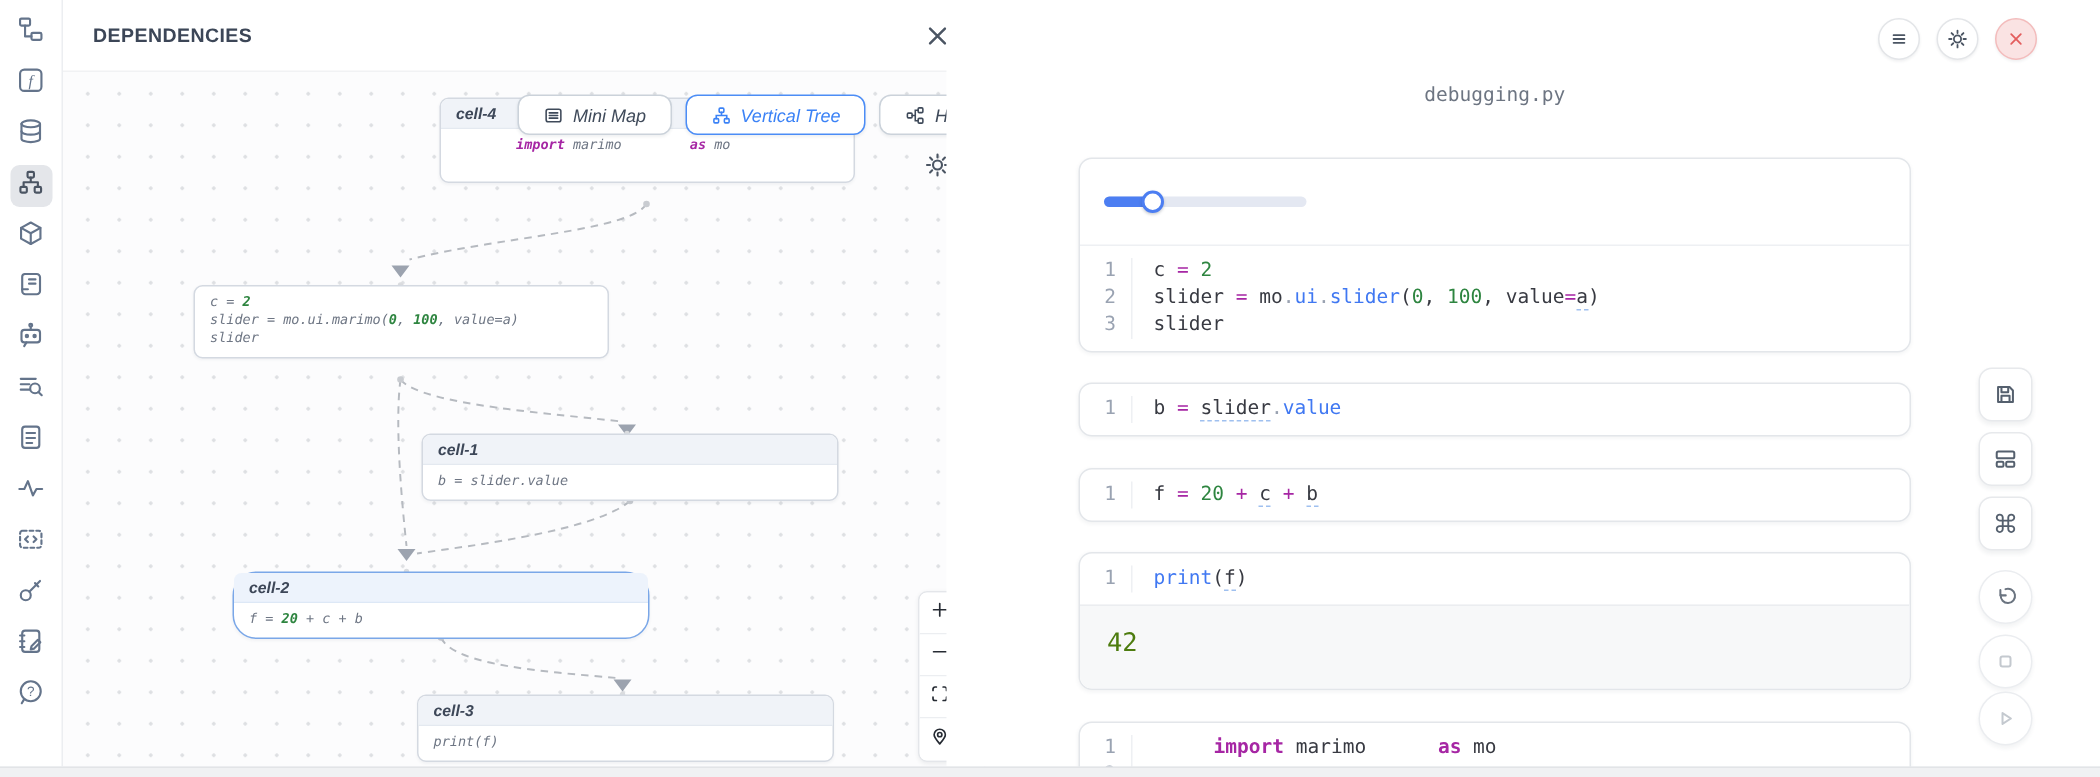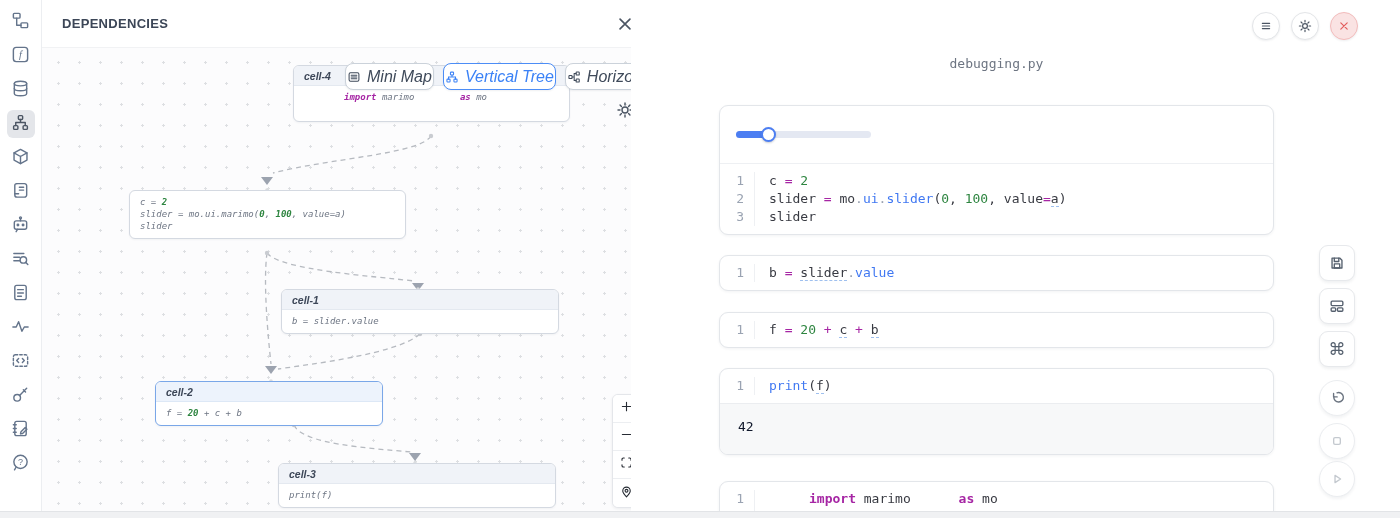--- a/index.html
+++ b/index.html
@@ -38,22 +38,22 @@
   .gcell-h { background:#f0f3f8; border-bottom:1px solid #e4e9f0;
     border-radius:5px 5px 0 0; padding:4px 10px 3px; font-size:10.5px;
     font-weight:bold; color:#3d4758; }
   .gcell.sel .gcell-h { background:#edf3fc; border-bottom-color:#dde8f6; }
   .gcell-b { padding:5px 10px 6px; font-family:"DejaVu Sans Mono", monospace;
     font-size:9px; line-height:12px; }
   .gline { min-height:12px; white-space:pre; }
 
   .gtoolbar { position:absolute; left:303px; top:15px; display:flex; gap:9px; }
   .gt-btn { height:27px; display:flex; align-items:center; gap:6px;
-    padding:0 1px; background:#fff; border:1px solid #cbd2da; border-radius:8px;
-    font-size:16px; color:#3f4a5a; box-shadow:0 1px 2px rgba(40,50,70,.07);
+    padding:0 16px; background:#fff; border:1px solid #cbd2da; border-radius:8px;
+    font-size:12px; color:#3f4a5a; box-shadow:0 1px 2px rgba(40,50,70,.07);
     cursor:pointer; white-space:nowrap; }
   .gt-btn svg { width:14px; height:14px; }
   .gt-btn.active { border-color:#4c8df6; color:#3b82f6; }
   .canvas-gear { position:absolute; left:573px; top:52px; width:22px; height:22px;
     color:#4b5563; cursor:pointer; }
   .canvas-gear svg { width:20px; height:20px; }
 
   .zoom-ctrl { position:absolute; left:570px; top:346px; width:29px;
     background:#fff; border:1px solid #e4e6ea; border-radius:6px;
     box-shadow:0 1px 3px rgba(40,50,70,.08); overflow:hidden; }
@@ -90,21 +90,21 @@
     border-radius:50%; background:#fff; border:2px solid #4c7ef2;
     box-shadow:0 1px 2px rgba(40,50,70,.25); }
   .ncode { padding:8px 0; font-family:"DejaVu Sans Mono", monospace;
     font-size:13px; line-height:18px; }
   .cl { display:flex; }
   .ln { width:34px; padding-right:10px; text-align:right; color:#9aa3b2;
     flex:none; }
   .lc { flex:1; padding-left:14px; border-left:1px solid #eef0f3;
     white-space:pre; }
   .nout { border-top:1px solid #ebedf0; background:#f7f8f9; padding:15px 18px 20px;
-    font-family:"DejaVu Sans Mono", monospace; font-size:13px; color:#0f172a; }
+    font-family:"DejaVu Sans Mono", monospace; font-size:17px; color:#4d7c0f; }
 
   .right-rail { position:absolute; left:688px; top:0; width:36px; }
   .rr-btn { position:absolute; left:0; width:36px; height:36px; background:#fff;
     display:flex; align-items:center; justify-content:center; color:#55606e;
     cursor:pointer; }
   .rr-btn.square { border:1px solid #e7e9ec; border-radius:9px;
     box-shadow:0 2px 3px rgba(40,50,70,.07); }
   .rr-btn.circle { border:1px solid #ebedf0; border-radius:50%;
     box-shadow:0 2px 3px rgba(40,50,70,.06); color:#6b7480; }
   .rr-btn.disabled { color:#c4c9cf; }
@@ -274,21 +274,21 @@
                 <div class="gline"><span class="tk tk-d">slider = mo.ui.marimo(</span><span class="tk tk-n">0</span><span class="tk tk-d">, </span><span class="tk tk-n">100</span><span class="tk tk-d">, value=a)</span></div>
                 <div class="gline"><span class="tk tk-d">slider</span></div>
               </div>
             </div>
             <div class="gcell" style="left: 239px; top: 241px; width: 278px;">
               <div class="gcell-h">cell-1</div>
               <div class="gcell-b graph-code">
                 <div class="gline"><span class="tk tk-d">b = slider.value</span></div>
               </div>
             </div>
-            <div class="gcell sel" style="left: 113px; top: 333px; width: 228px;">
+            <div class="gcell sel" style="left: 113px; top: 333px; width: 278px; border-radius: 16px;">
               <div class="gcell-h">cell-2</div>
               <div class="gcell-b graph-code">
                 <div class="gline"><span class="tk tk-d">f = </span><span class="tk tk-n">20</span><span class="tk tk-d"> + c + b</span></div>
               </div>
             </div>
             <div class="gcell" style="left: 236px; top: 415px; width: 278px;">
               <div class="gcell-h">cell-3</div>
               <div class="gcell-b graph-code">
                 <div class="gline"><span class="tk tk-d">print(f)</span></div>
               </div>

